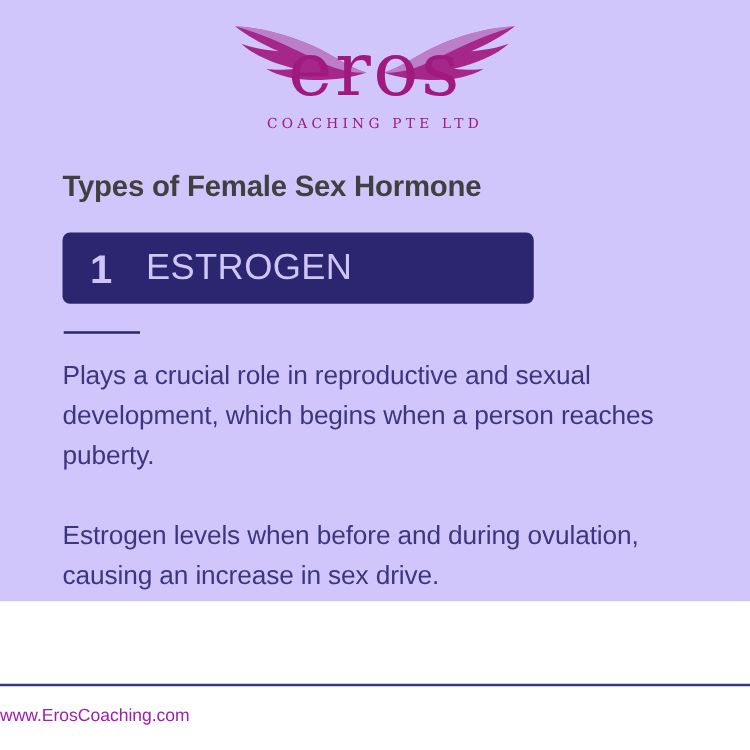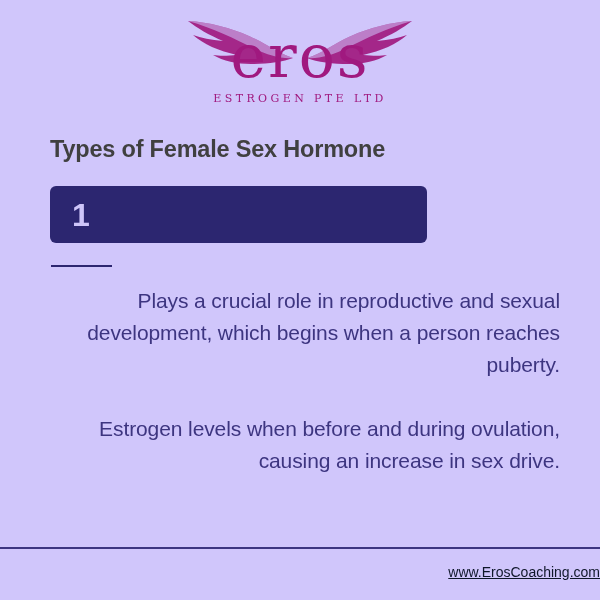--- a/index.html
+++ b/index.html
@@ -9,21 +9,21 @@
   body {
     width: 600px;
     height: 600px;
     overflow: hidden;
     font-family: "Liberation Sans", sans-serif;
   }
 
   #card {
     position: relative;
     width: 600px;
-    height: 600px;
+    height: 481px;
     background: #d0c6fb;
     box-sizing: border-box;
     padding-left: 40px;
   }
 
   
   #logo-block {
     position: absolute;
     left: 0;
     top: 8px;
@@ -115,21 +115,20 @@
     height: 2px;
     background: #2c2670;
   }
 
   
   #body-copy {
     position: absolute;
     left: 50px;
     top: 285px;
     width: 510px;
-    text-align: right;
   }
   .body-paragraph {
     margin: 0;
     font-size: 21px;
     line-height: 32px;
     color: #3d3580;
     font-weight: 400;
     letter-spacing: -0.1px;
   }
   .body-paragraph + .body-paragraph {
@@ -143,50 +142,50 @@
     top: 547px;
     width: 600px;
     height: 2px;
     background: #3d3580;
   }
   #footer-url {
     position: absolute;
     left: 0;
     top: 563px;
     width: 600px;
-    text-align: right;
+    text-align: left;
     font-size: 14px;
     line-height: 18px;
-    color: #0f172a;
+    color: #a21caf;
     font-weight: 400;
-    text-decoration: underline;
   }
 </style>
 </head>
 <body>
 
 <div id="card">
 
   <div id="logo-block">
     <svg id="logo-wings" viewBox="0 0 250 66" aria-hidden="true">
 
       <path d="M118 50 C104 46 92 36 74 28 C56 20 34 14 13 13 C22 20 34 27 48 33 C36 32 26 30 18 27 C28 36 44 43 62 47 C52 48 44 48 38 47 C48 53 62 56 76 56 C92 56 108 54 118 50 Z" fill="#a0197f" opacity="0.92"></path>
       <path d="M13 13 C34 14 56 20 74 28 C92 36 104 46 118 50 C106 51 92 47 78 40 C60 31 38 20 13 13 Z" fill="#d0c6fb" opacity="0.55"></path>
 
       <path d="M132 50 C146 46 158 36 176 28 C194 20 216 14 237 13 C228 20 216 27 202 33 C214 32 224 30 232 27 C222 36 206 43 188 47 C198 48 206 48 212 47 C202 53 188 56 174 56 C158 56 142 54 132 50 Z" fill="#a0197f" opacity="0.92"></path>
       <path d="M237 13 C216 14 194 20 176 28 C158 36 146 46 132 50 C144 51 158 47 172 40 C190 31 212 20 237 13 Z" fill="#d0c6fb" opacity="0.55"></path>
     </svg>
     <div id="logo-wordmark">eros</div>
-    <div id="logo-tagline">ESTROGEN PTE LTD</div>
+    <div id="logo-tagline">COACHING PTE LTD</div>
   </div>
 
   <div id="page-title">Types of Female Sex Hormone</div>
 
   <div id="hormone-banner">
     <span id="banner-number">1</span>
+    <span id="banner-label">ESTROGEN</span>
   </div>
 
   <div id="section-rule"></div>
 
   <div id="body-copy">
     <p class="body-paragraph">Plays a crucial role in reproductive and sexual development, which begins when a person reaches puberty.</p>
     <p class="body-paragraph">Estrogen levels when before and during ovulation, causing an increase in sex drive.</p>
   </div>
 
   <div id="footer-divider"></div>

